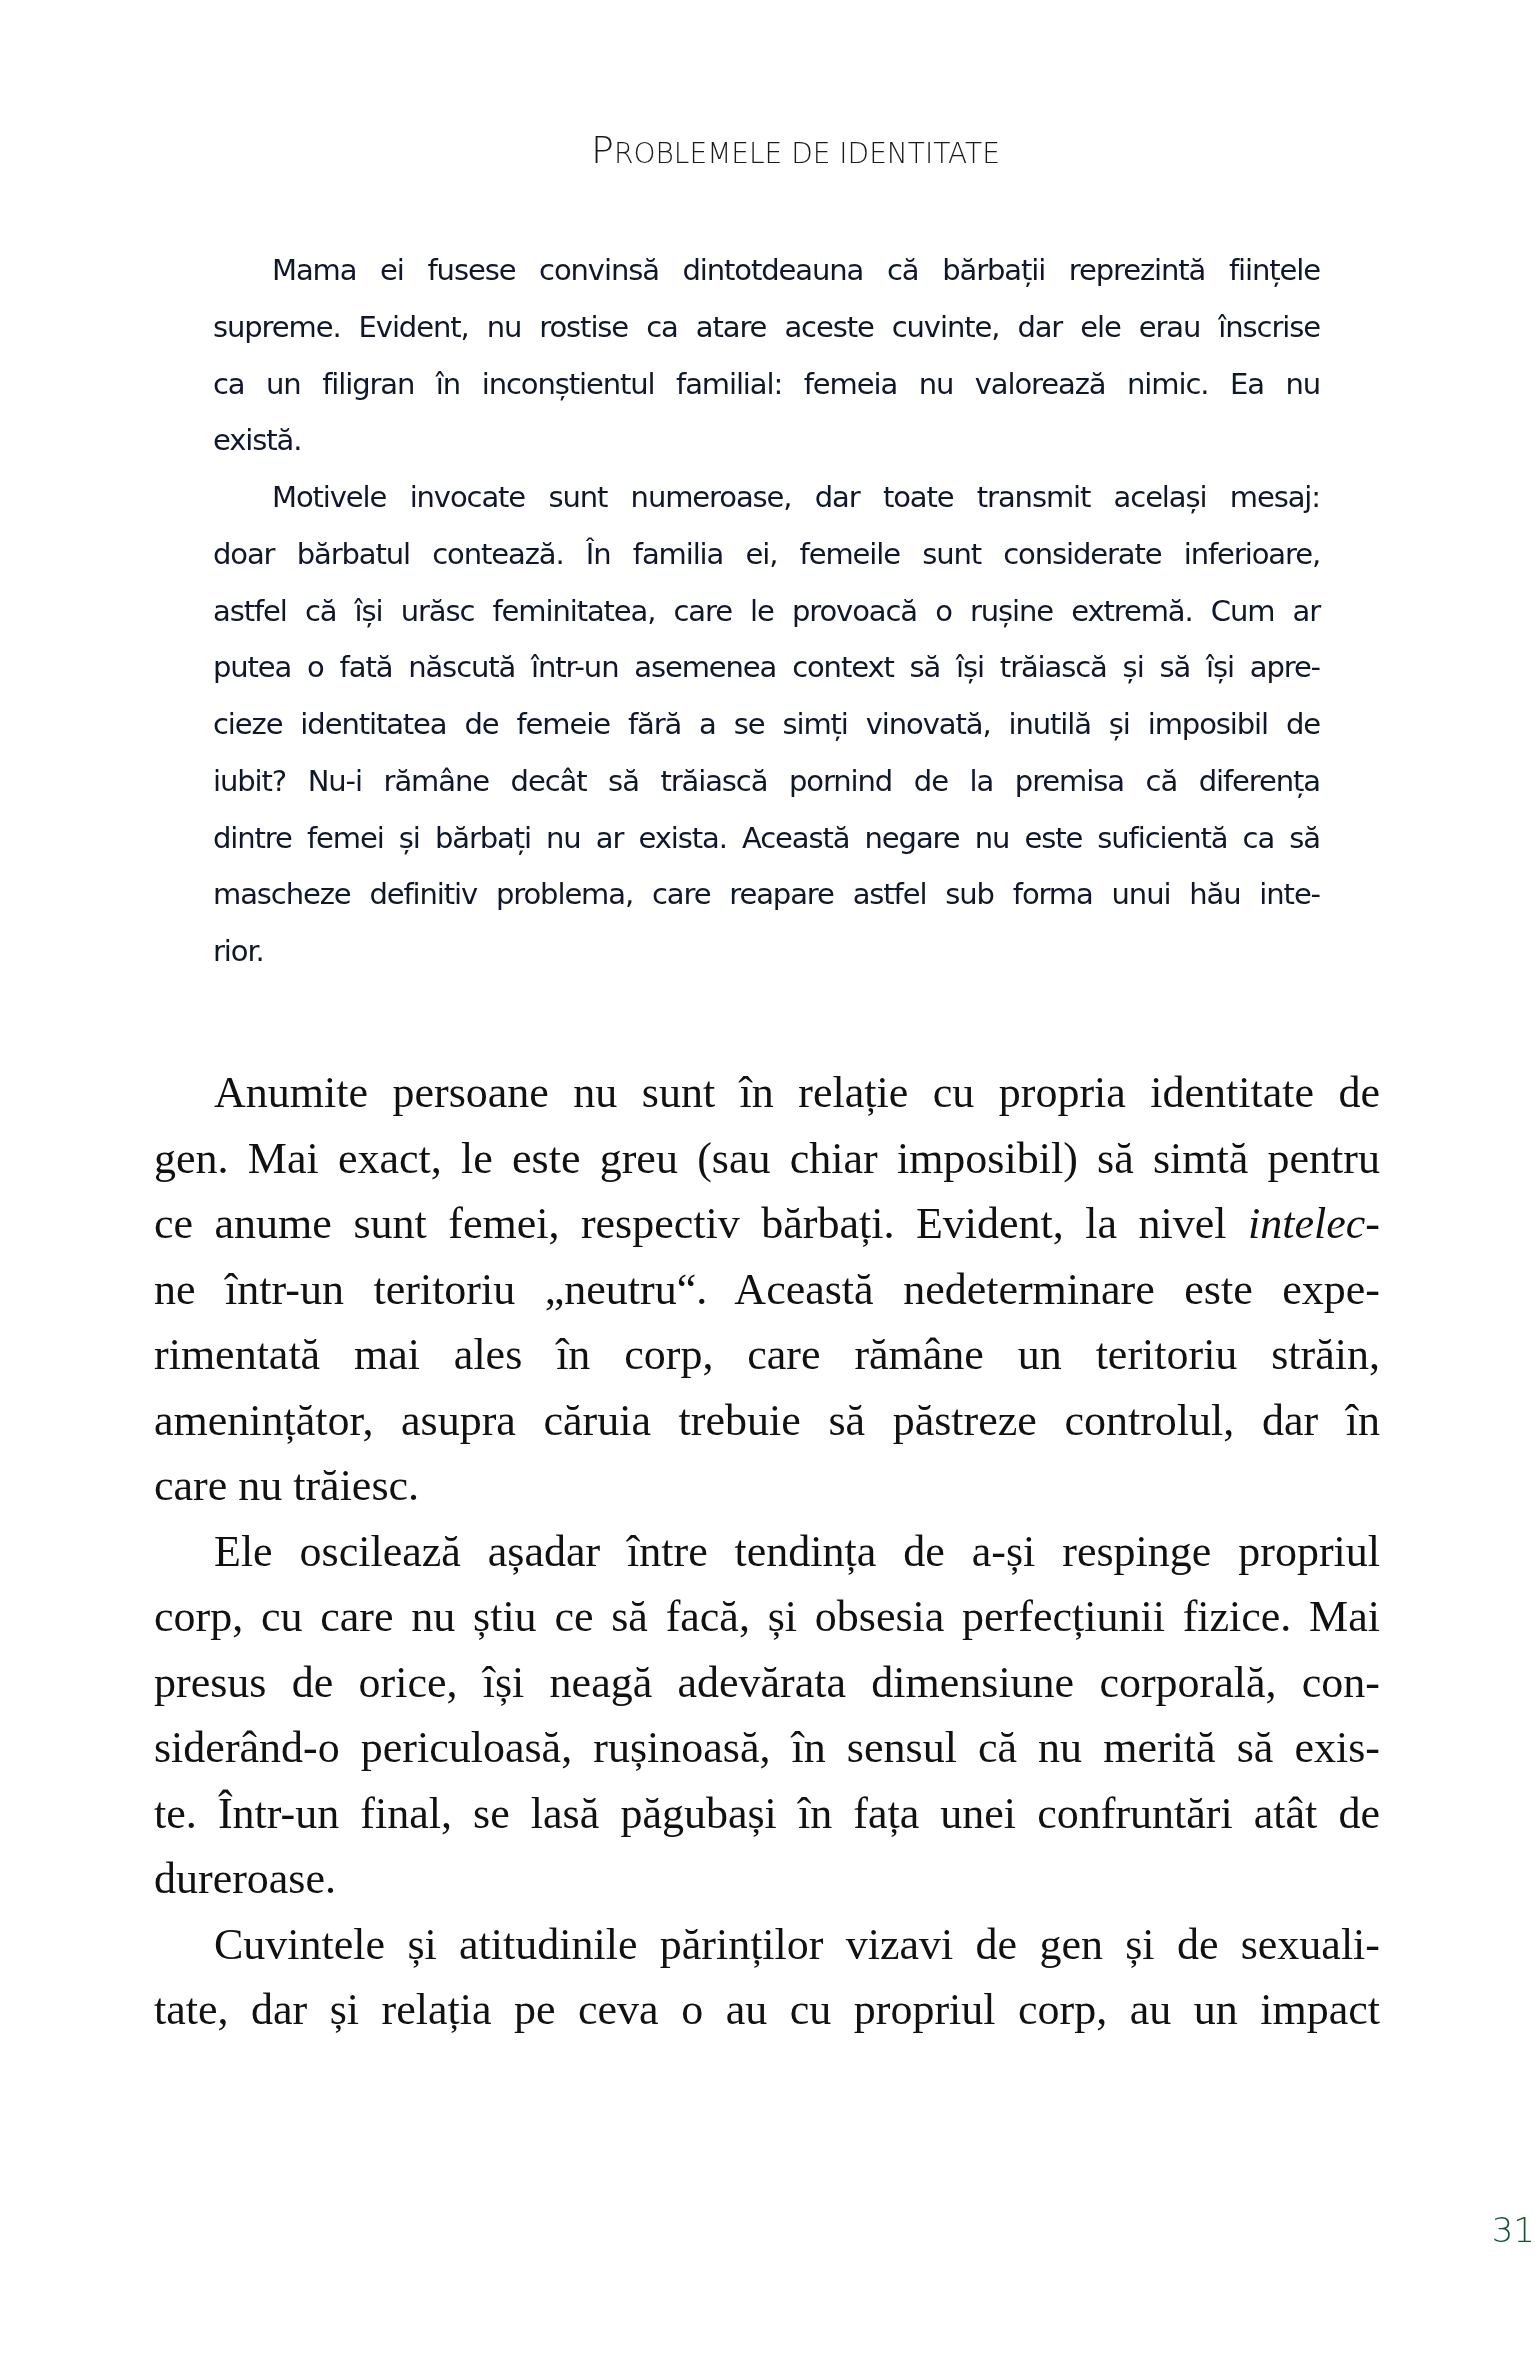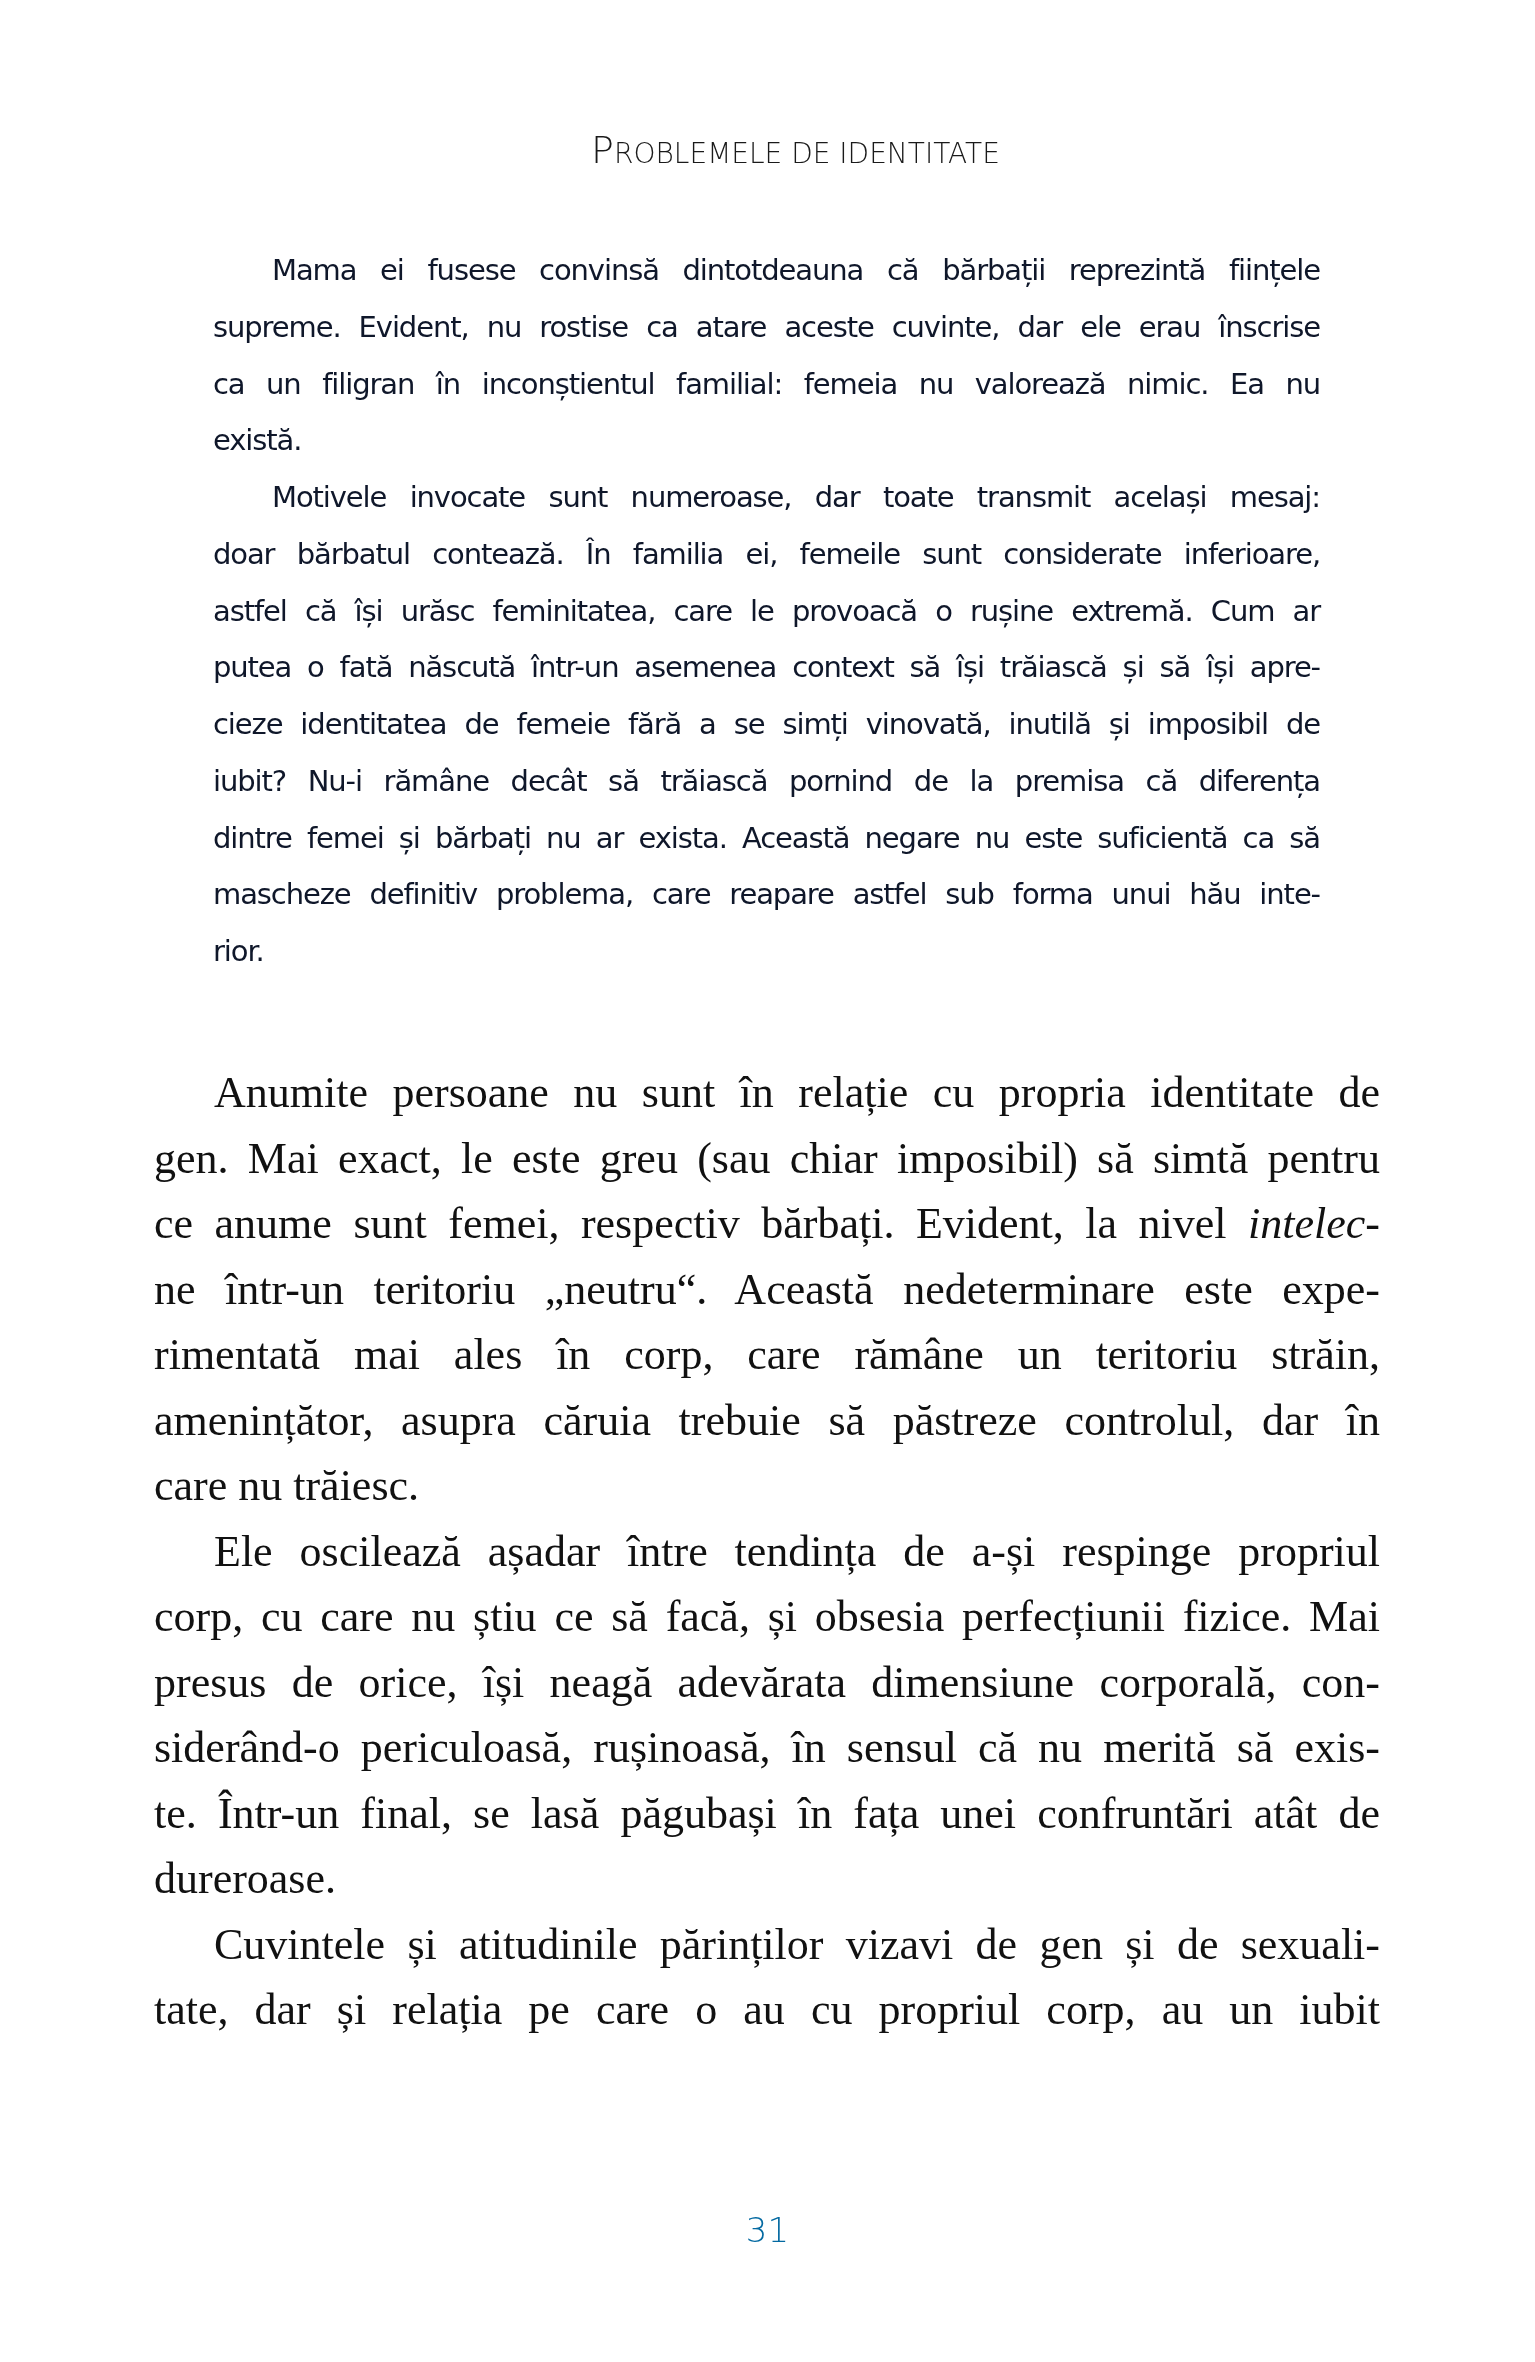--- a/index.html
+++ b/index.html
@@ -83,26 +83,26 @@
   }
   .body-text .line.last { text-align-last: left; }
   .body-text .line.indent { padding-left: 60px; }
   .body-text em { font-style: italic; }
 
   .page-number {
     position: absolute;
     top: 2208px;
     left: 0;
     width: 1535px;
-    text-align: center;
+    text-align: right;
     font-family: "DejaVu Sans", sans-serif;
     font-weight: 300;
     font-size: 34px;
     line-height: 44px;
-    color: #0369a1;
+    color: #14532d;
   }
 </style>
 </head>
 <body>
 
 <div class="page">
 
   <div class="running-header">
     <span class="big">P</span><span class="small">ROBLEMELE DE IDENTITATE</span>
   </div>
@@ -136,18 +136,18 @@
     <div class="line last">care nu trăiesc.</div>
 
     <div class="line indent">Ele oscilează așadar între tendința de a-și respinge propriul</div>
     <div class="line">corp, cu care nu știu ce să facă, și obsesia perfecțiunii fizice. Mai</div>
     <div class="line">presus de orice, își neagă adevărata dimensiune corporală, con-</div>
     <div class="line">siderând-o periculoasă, rușinoasă, în sensul că nu merită să exis-</div>
     <div class="line">te. Într-un final, se lasă păgubași în fața unei confruntări atât de</div>
     <div class="line last">dureroase.</div>
 
     <div class="line indent">Cuvintele și atitudinile părinților vizavi de gen și de sexuali-</div>
-    <div class="line">tate, dar și relația pe care o au cu propriul corp, au un iubit</div>
+    <div class="line">tate, dar și relația pe ceva o au cu propriul corp, au un impact</div>
   </div>
 
   <div class="page-number">31</div>
 
 </div>
 
 </body></html>

